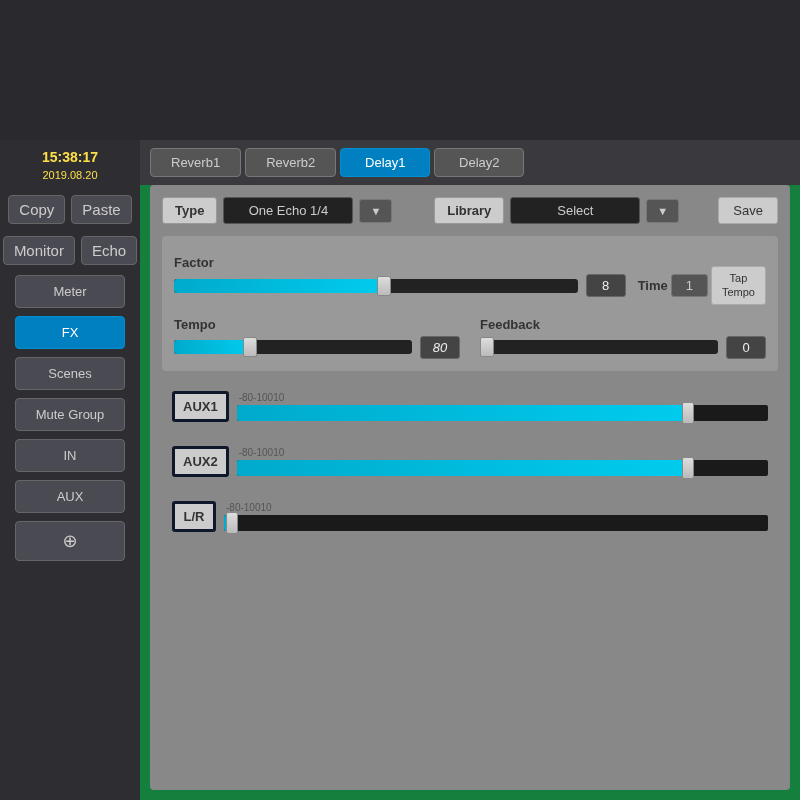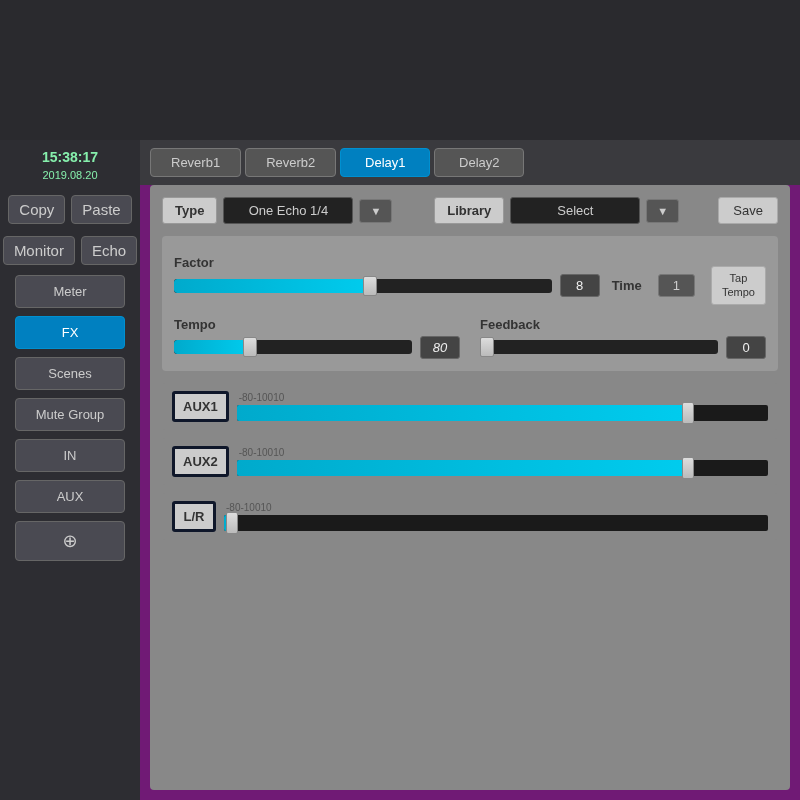--- a/index.html
+++ b/index.html
@@ -40,21 +40,21 @@
       display: flex;
       flex-direction: column;
       align-items: center;
       padding: 0;
       flex-shrink: 0;
     }
 
     .sidebar-time {
       padding: 8px 0 6px 0;
       text-align: center;
-      color: #86efac;
+      color: #fde047;
       font-size: 12px;
       line-height: 1.4;
     }
 
     .sidebar-time .time {
       font-size: 14px;
       font-weight: bold;
     }
 
     .sidebar-time .date {
@@ -109,21 +109,21 @@
       font-size: 18px;
       text-align: center;
       margin: 4px 0;
     }
 
     
     .content-area {
       flex: 1;
       display: flex;
       flex-direction: column;
-      background: #701a75;
+      background: #15803d;
     }
 
     
     .tab-bar {
       display: flex;
       gap: 4px;
       padding: 8px 10px;
       background: #3a3a3e;
       align-items: center;
     }
@@ -428,21 +428,21 @@
                 <div class="slider-track-container">
                   <div class="slider-track">
                     <div class="slider-fill" style="width: 52%;"></div>
                   </div>
                   <div class="slider-thumb" style="left: calc(52% - 7px);"></div>
                 </div>
                 <div class="slider-value-box">8</div>
               </div>
             </div>
 
-            <div style="display: flex; align-items: center; gap: 16px; margin-top: 18px;">
+            <div style="display: flex; align-items: center; gap: 3px; margin-top: 18px;">
               <div class="time-label">Time</div>
               <div class="time-value">1</div>
               <button class="tap-tempo-btn">
                 <span>Tap</span><br>
                 <span>Tempo</span>
               </button>
             </div>
           </div>
 
           <div style="display: flex; align-items: flex-end; gap: 20px;">

